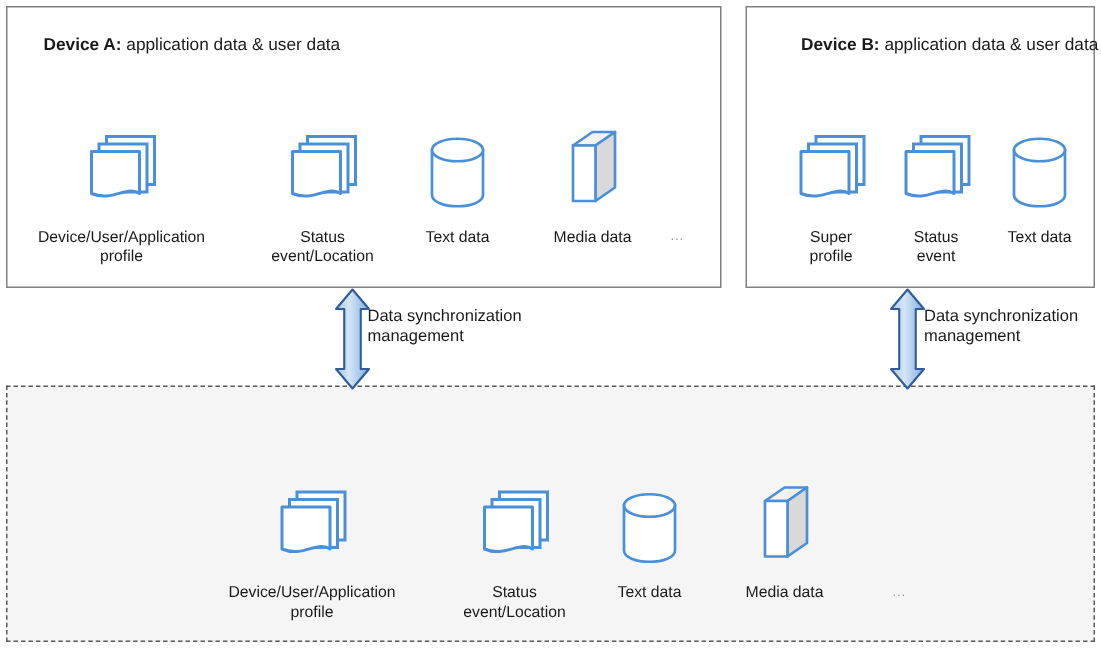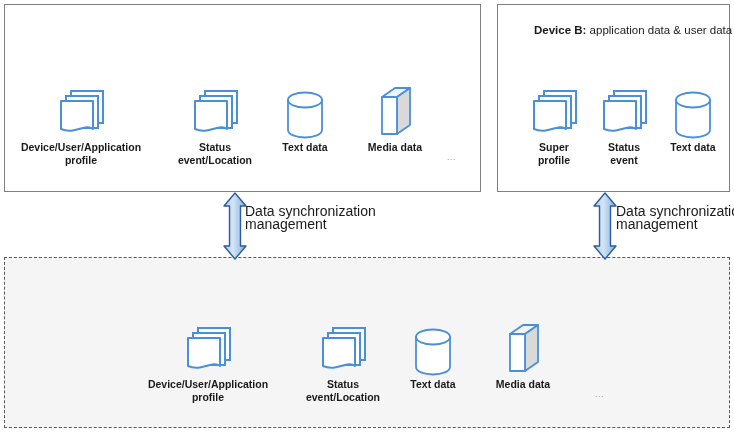--- a/index.html
+++ b/index.html
@@ -41,55 +41,57 @@
     align-items:center;
     width:130px;
   }
   .icon-wrap{
     height:56px;
     display:flex;
     align-items:flex-end;
     justify-content:center;
   }
   .item-label{
-    margin-top:2px;
+    margin-top:13px;
     font-size:10.5px;
     line-height:13px;
     text-align:center;
     color:#1a1a1a;
     white-space:pre-line;
-    font-weight:bold;
   }
   .ellipsis{
     position:absolute;
     font-size:9px;
     color:#9a9a9a;
     letter-spacing:0.5px;
   }
 
   
   .arrow{position:absolute;}
   .arrow-label{
     position:absolute;
-    font-size:14px;
+    font-size:11px;
     line-height:13px;
     text-align:center;
     color:#1a1a1a;
     white-space:pre-line;
   }
   #arrow-a{left:222px;top:192px;}
   #arrow-a-label{left:245px;top:205px;width:160px;text-align:left;}
   #arrow-b{left:592px;top:192px;}
   #arrow-b-label{left:616px;top:205px;width:160px;text-align:left;}
   svg{display:block;overflow:visible;}
 </style>
 </head>
 <body>
 
 <div class="panel panel-solid" id="device-a">
+  <div class="panel-title">
+    <b>Device A:</b><span> application data &amp; user data</span>
+  </div>
   <div class="items">
 
     <div class="item" style="left:11px;top:78px;">
       <div class="icon-wrap">
         <svg width="52" height="52" viewBox="0 0 52 52">
           <path d="M16 4 H48 V36 H16 Z" fill="#ffffff" stroke="#4a90d9" stroke-width="2"></path>
           <path d="M11 9 H43 V41 H11 Z" fill="#ffffff" stroke="#4a90d9" stroke-width="2"></path>
           <path d="M6 14 H38 V42 C30 36 20 48 6 42 Z" fill="#ffffff" stroke="#4a90d9" stroke-width="2" stroke-linejoin="round"></path>
         </svg>
       </div>

